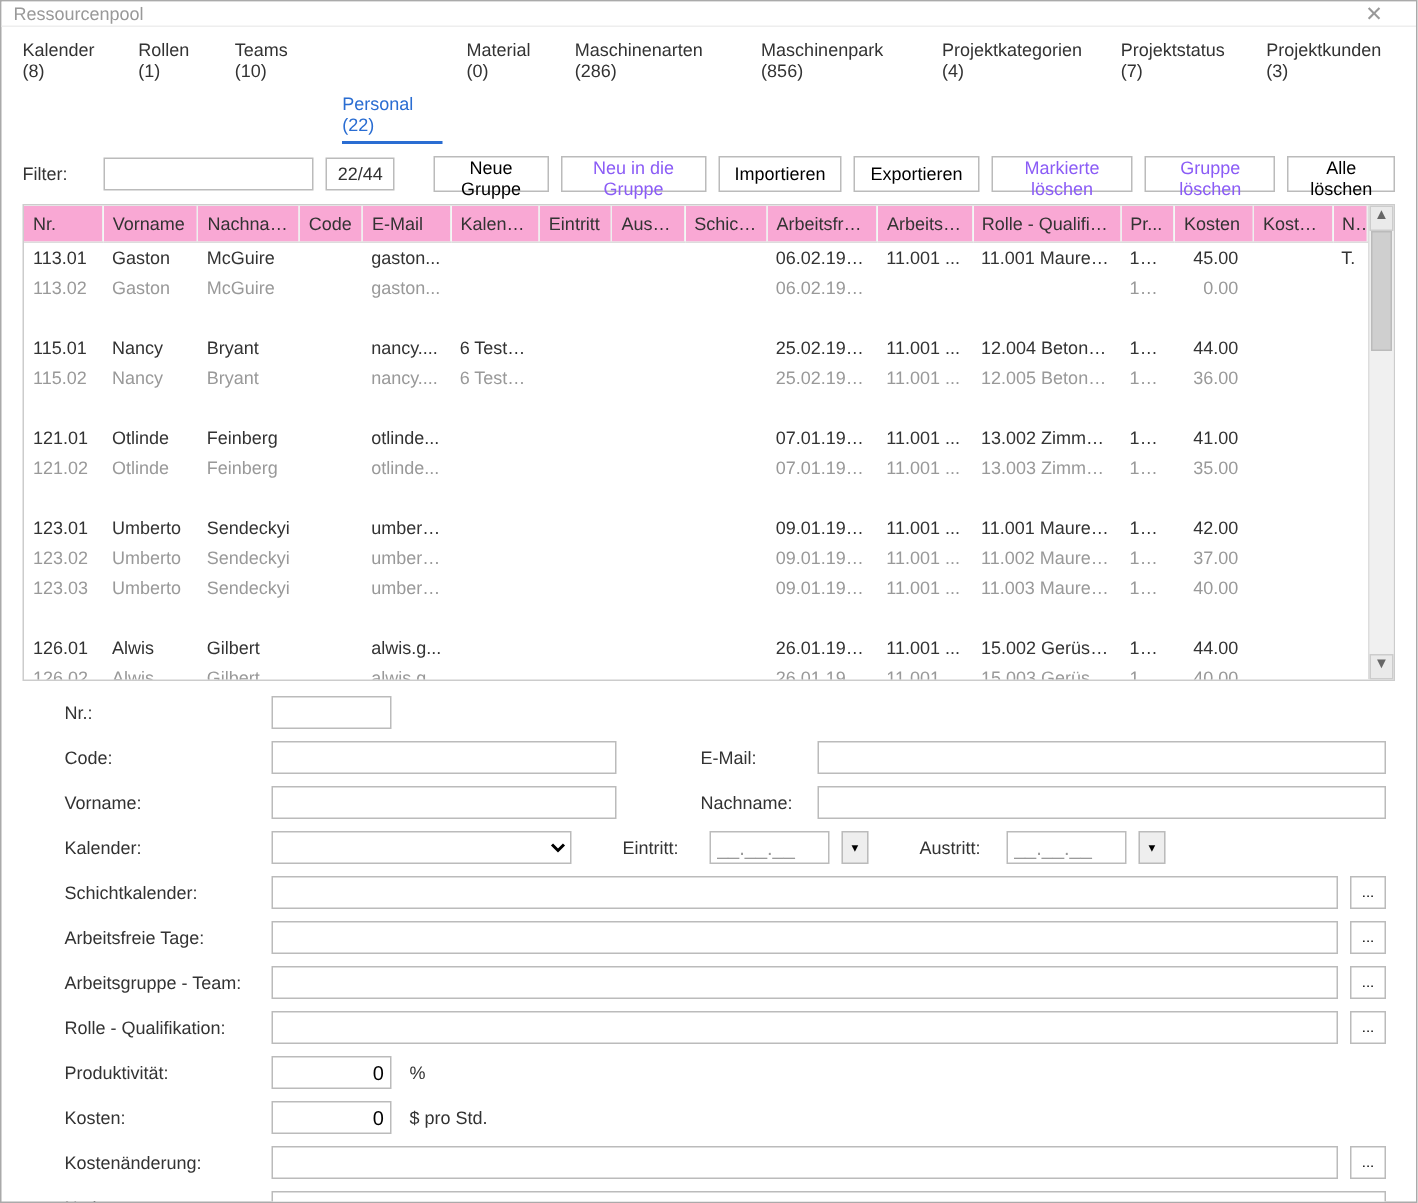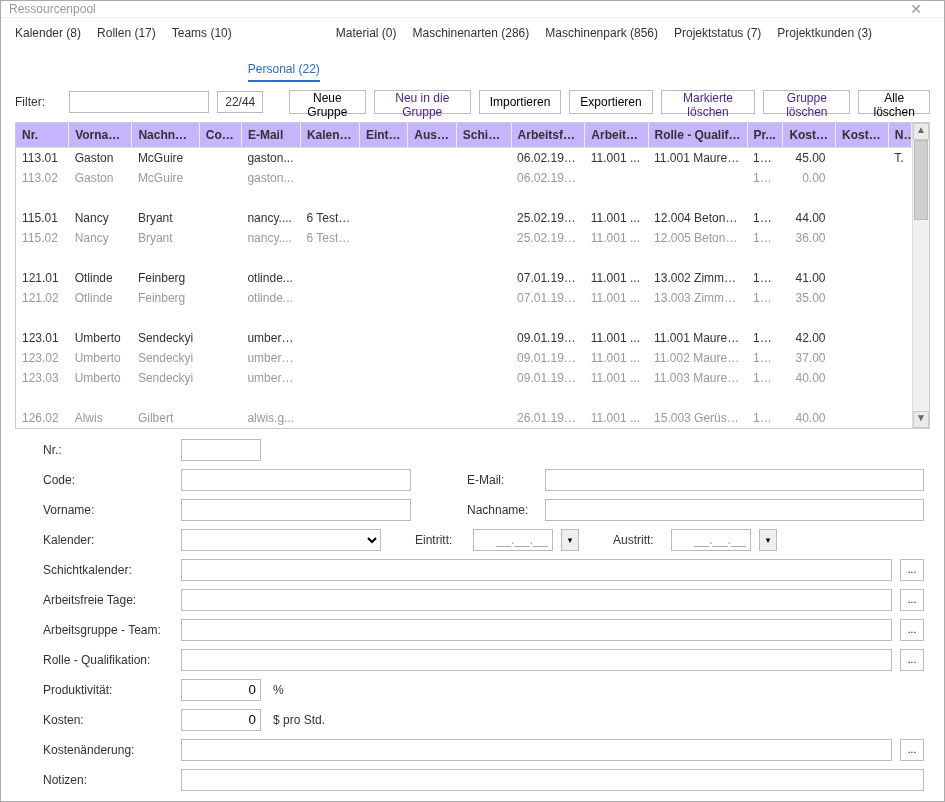--- a/index.html
+++ b/index.html
@@ -9,38 +9,38 @@
   .titlebar .close { width: 40px; text-align: center; cursor: pointer; font-size: 14px; }
   .tabs { display: flex; gap: 16px; padding: 8px 12px 0 14px; font-size: 12px; }
   .tabs .tab { cursor: pointer; padding-bottom: 4px; }
   .tabs .tab.active { color: #2a6dd2; border-bottom: 2px solid #2a6dd2; margin-top: 36px; }
   .toolbar { display: flex; align-items: center; gap: 8px; padding: 8px 14px; }
   .toolbar .filter-label { margin-right: 16px; }
   .toolbar input.filter { width: 140px; height: 22px; border: 1px solid #bbb; padding: 0 4px; }
   .toolbar .count { width: 60px; height: 22px; border: 1px solid #bbb; text-align: center; line-height: 20px; }
   .toolbar .spacer { width: 12px; }
   .toolbar button { height: 24px; padding: 0 10px; border: 1px solid #bbb; background: #fff; cursor: pointer; font-size: 12px; }
-  .toolbar button:disabled { color: #4c1d95; cursor: default; }
+  .toolbar button:disabled { color: #8b5cf6; cursor: default; }
   .tablewrap { margin: 0 14px; border: 1px solid #ccc; height: 318px; position: relative; display:flex; }
   .tablescroll { overflow: hidden; flex:1; }
   table { border-collapse: collapse; width: 100%; table-layout: fixed; }
   th, td { text-align: left; padding: 3px 6px; white-space: nowrap; overflow: hidden; text-overflow: ellipsis; font-size: 12px; }
-  thead th { background: #c4b5fd; border-bottom: 1px solid #ddd; border-right: 1px solid #eee; font-weight: bold; height: 24px; color:#333; }
+  thead th { background: #f9a8d4; border-bottom: 1px solid #ddd; border-right: 1px solid #eee; font-weight: normal; height: 24px; color:#333; }
   tbody tr { height: 20px; }
   tbody tr.dim td { color: #999; }
   tbody tr.gap td { height: 14px; }
   .num-right { text-align: right; padding-right: 10px; }
   .vscroll { width: 17px; background: #f0f0f0; border-left:1px solid #ddd; display:flex; flex-direction:column; }
   .vscroll .btn { height:17px; text-align:center; font-size:10px; color:#666; background:#eaeaea; border:1px solid #ccc;}
   .vscroll .track { flex:1; position:relative; }
   .vscroll .thumb { position:absolute; top:0; left:1px; right:1px; height:80px; background:#cfcfcf; border:1px solid #bbb;}
   .form { padding: 10px 20px 6px 20px; }
   .form .row { display: flex; align-items: center; margin-bottom: 8px; gap: 8px; margin-left: 22px; }
   .form .lbl { width: 130px; }
-  .form input[type=text] { height: 22px; border: 1px solid #bbb; padding: 3px 4px; text-align: right; }
+  .form input[type=text] { height: 22px; border: 1px solid #bbb; padding: 3px 4px; }
   .form .w80 { width: 80px; }
   .form .w230 { width: 230px; }
   .form .grow { flex: 1; }
   .form .btn-dots { width: 24px; height: 22px; border: 1px solid #bbb; background: #fff; cursor: pointer; font-size: 10px; }
   .form .sel { height: 22px; border: 1px solid #bbb; width: 200px; background:#fff; }
   .form .date { width:80px; height:22px; border:1px solid #bbb; padding:0 4px; color:#999; }
   .form .date-btn { width:18px; height:22px; border:1px solid #bbb; background:#eee; font-size:9px;}
   .form .unit { margin-left:4px; }
   .form .num { width:80px; text-align:right; padding-right:4px; }
   .footer { display:flex; justify-content:flex-end; gap:10px; padding:10px 16px; border-top:1px solid #eee; margin-top:auto;}
@@ -48,26 +48,27 @@
 </head>
 <body>
 
 <div class="titlebar">
   <span class="title">Ressourcenpool</span>
   <span class="close">✕</span>
 </div>
 
 <div class="tabs" id="tabs">
     <span class="tab">Kalender (8)</span>
-    <span class="tab">Rollen (17)</span>
+    <span class="tab">Rollen (1)</span>
     <span class="tab">Teams (10)</span>
     <span class="tab active">Personal (22)</span>
     <span class="tab">Material (0)</span>
     <span class="tab">Maschinenarten (286)</span>
     <span class="tab">Maschinenpark (856)</span>
+    <span class="tab">Projektkategorien (4)</span>
     <span class="tab">Projektstatus (7)</span>
     <span class="tab">Projektkunden (3)</span>
   </div>
 
 <div class="toolbar">
   <span class="filter-label">Filter:</span>
   <input class="filter" type="text" value="" style="">
   <span class="count">22/44</span>
   <span class="spacer"></span>
   <button>Neue Gruppe</button>
@@ -270,20 +271,38 @@
             <td>11.001 ...</td>
             <td>11.003 Maurer ...</td>
             <td class="num-right">100</td>
             <td class="num-right">40.00</td>
             <td></td>
             <td></td>
           </tr>
           <tr class="gap">
             <td colspan="16"></td>
           </tr>
+          <tr class="">
+            <td>126.01</td>
+            <td>Alwis</td>
+            <td>Gilbert</td>
+            <td></td>
+            <td>alwis.g...</td>
+            <td></td>
+            <td></td>
+            <td></td>
+            <td></td>
+            <td>26.01.19;2..</td>
+            <td>11.001 ...</td>
+            <td>15.002 Gerüstb...</td>
+            <td class="num-right">100</td>
+            <td class="num-right">44.00</td>
+            <td></td>
+            <td></td>
+          </tr>
           <tr class="dim">
             <td>126.02</td>
             <td>Alwis</td>
             <td>Gilbert</td>
             <td></td>
             <td>alwis.g...</td>
             <td></td>
             <td></td>
             <td></td>
             <td></td>

